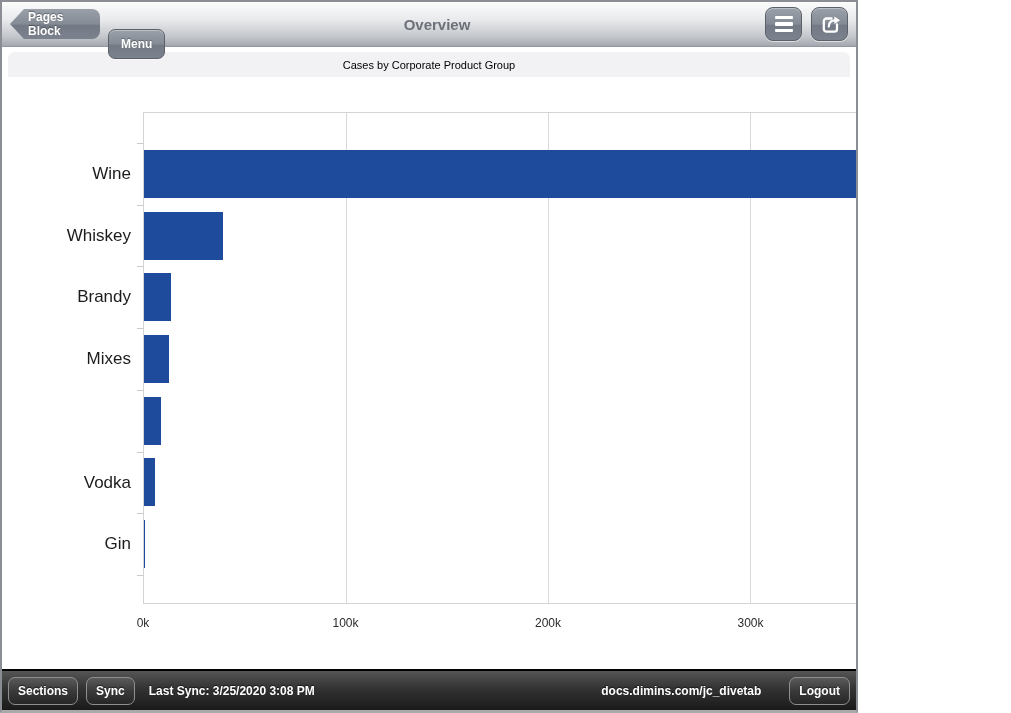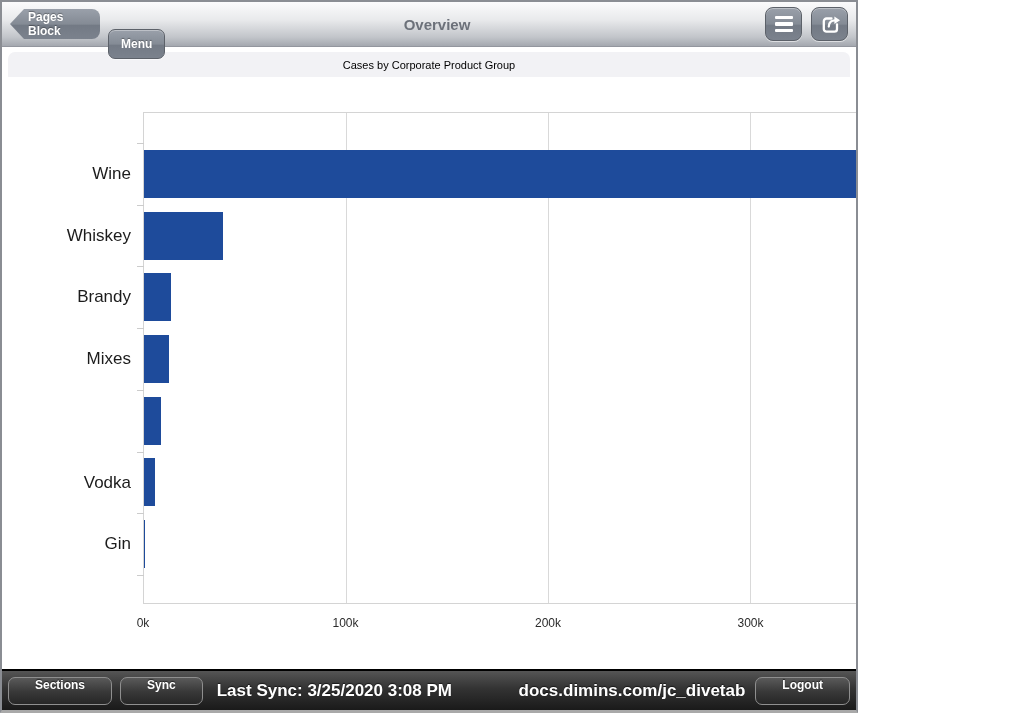--- a/index.html
+++ b/index.html
@@ -76,29 +76,29 @@
     font-size:12px; color:#2b2b2b; white-space:nowrap;
   }
 
   
   .footer {
     flex:0 0 41px; border-top:2px solid #000;
     background:linear-gradient(180deg,#555555 0%,#333333 45%,#1a1a1a 100%);
     display:flex; align-items:center; padding:0 6px; gap:8px;
   }
   .ft-btn {
-    height:28px; padding:0 26px; color:#fff; font-size:12px; font-weight:bold;
+    height:28px; padding:0 9px; color:#fff; font-size:12px; font-weight:bold;
     text-shadow:0 -1px 1px rgba(0,0,0,.6);
     background:linear-gradient(180deg,#5a5a5a 0%,#3a3a3a 50%,#262626 100%);
     border:1px solid #8f8f8f; border-radius:7px;
-    display:flex; cursor:pointer;
-  }
-  .ft-text { color:#fff; font-size:17px; font-weight:bold; text-shadow:0 -1px 1px rgba(0,0,0,.6); }
+    display:flex; align-items:center; cursor:pointer;
+  }
+  .ft-text { color:#fff; font-size:12px; font-weight:bold; text-shadow:0 -1px 1px rgba(0,0,0,.6); }
   .ft-sync-label { margin-left:6px; }
-  .ft-right { margin-left:auto; display:flex; align-items:center; gap:10px; }
+  .ft-right { margin-left:auto; display:flex; align-items:center; gap:28px; }
 </style>
 </head>
 <body>
 
 <div class="window">
 
   <div class="topbar">
     <div class="tb-btn tb-btn-back">
       <span>Pages Block</span>
     </div>

